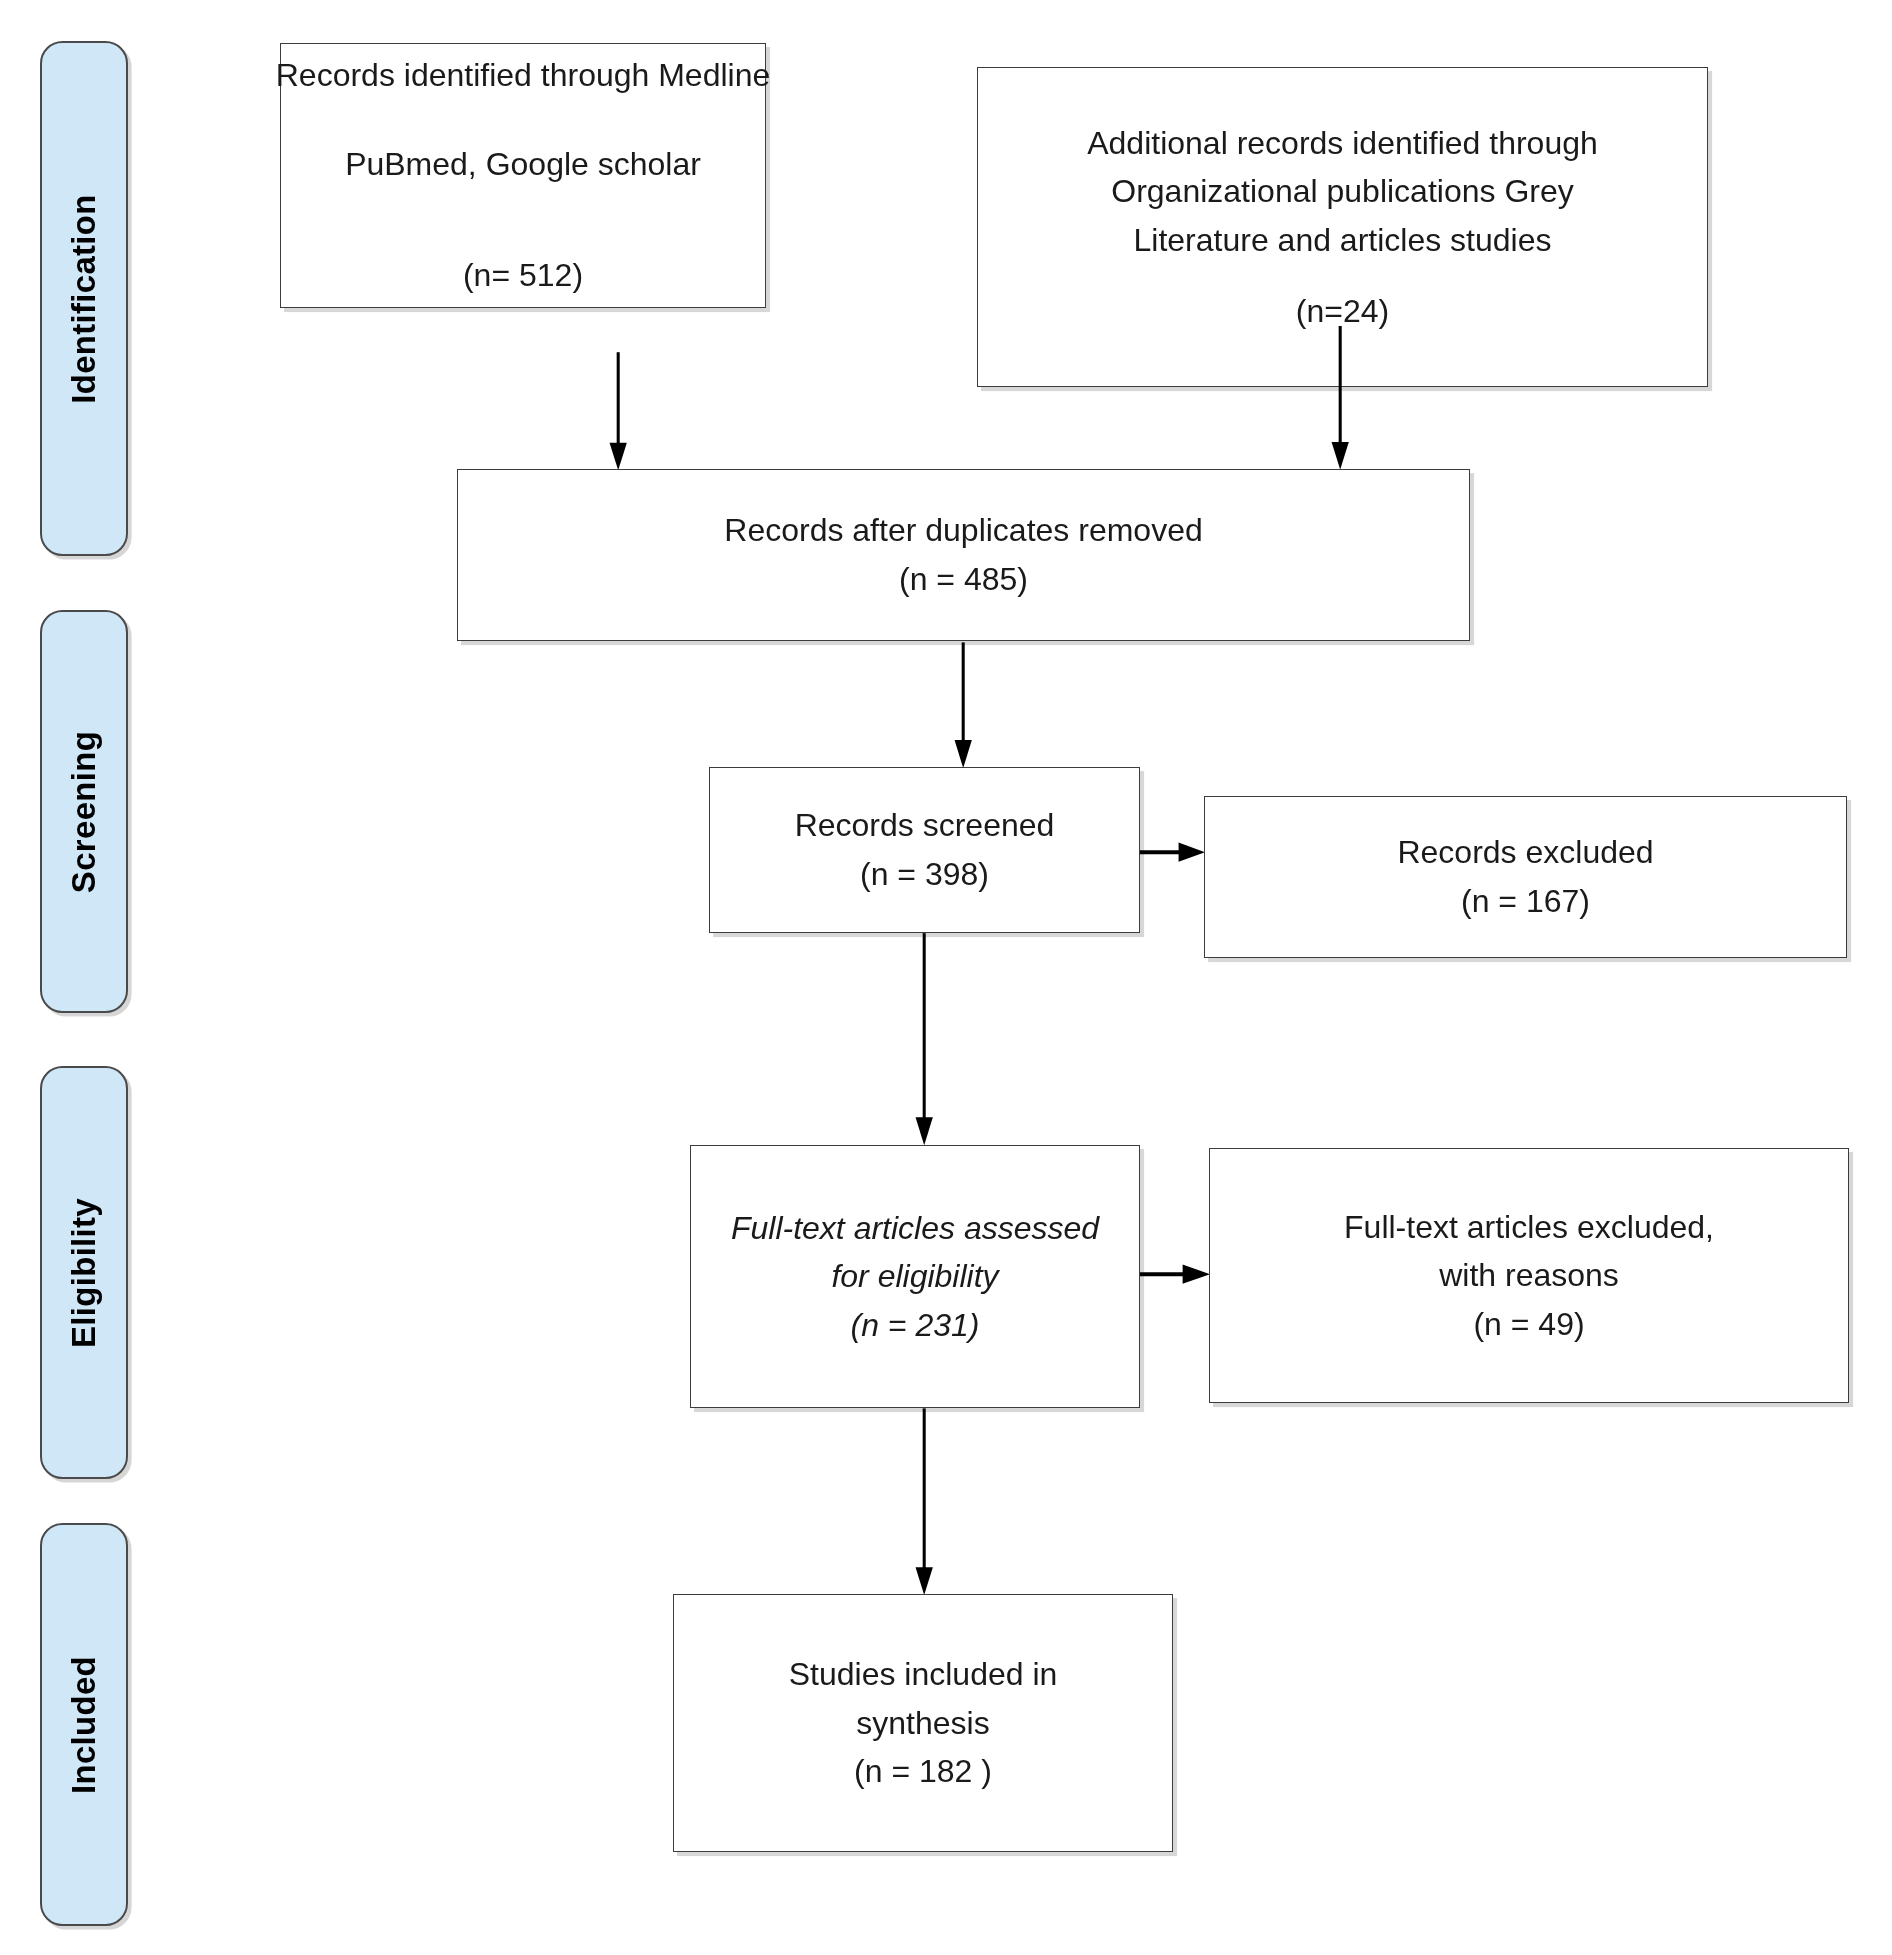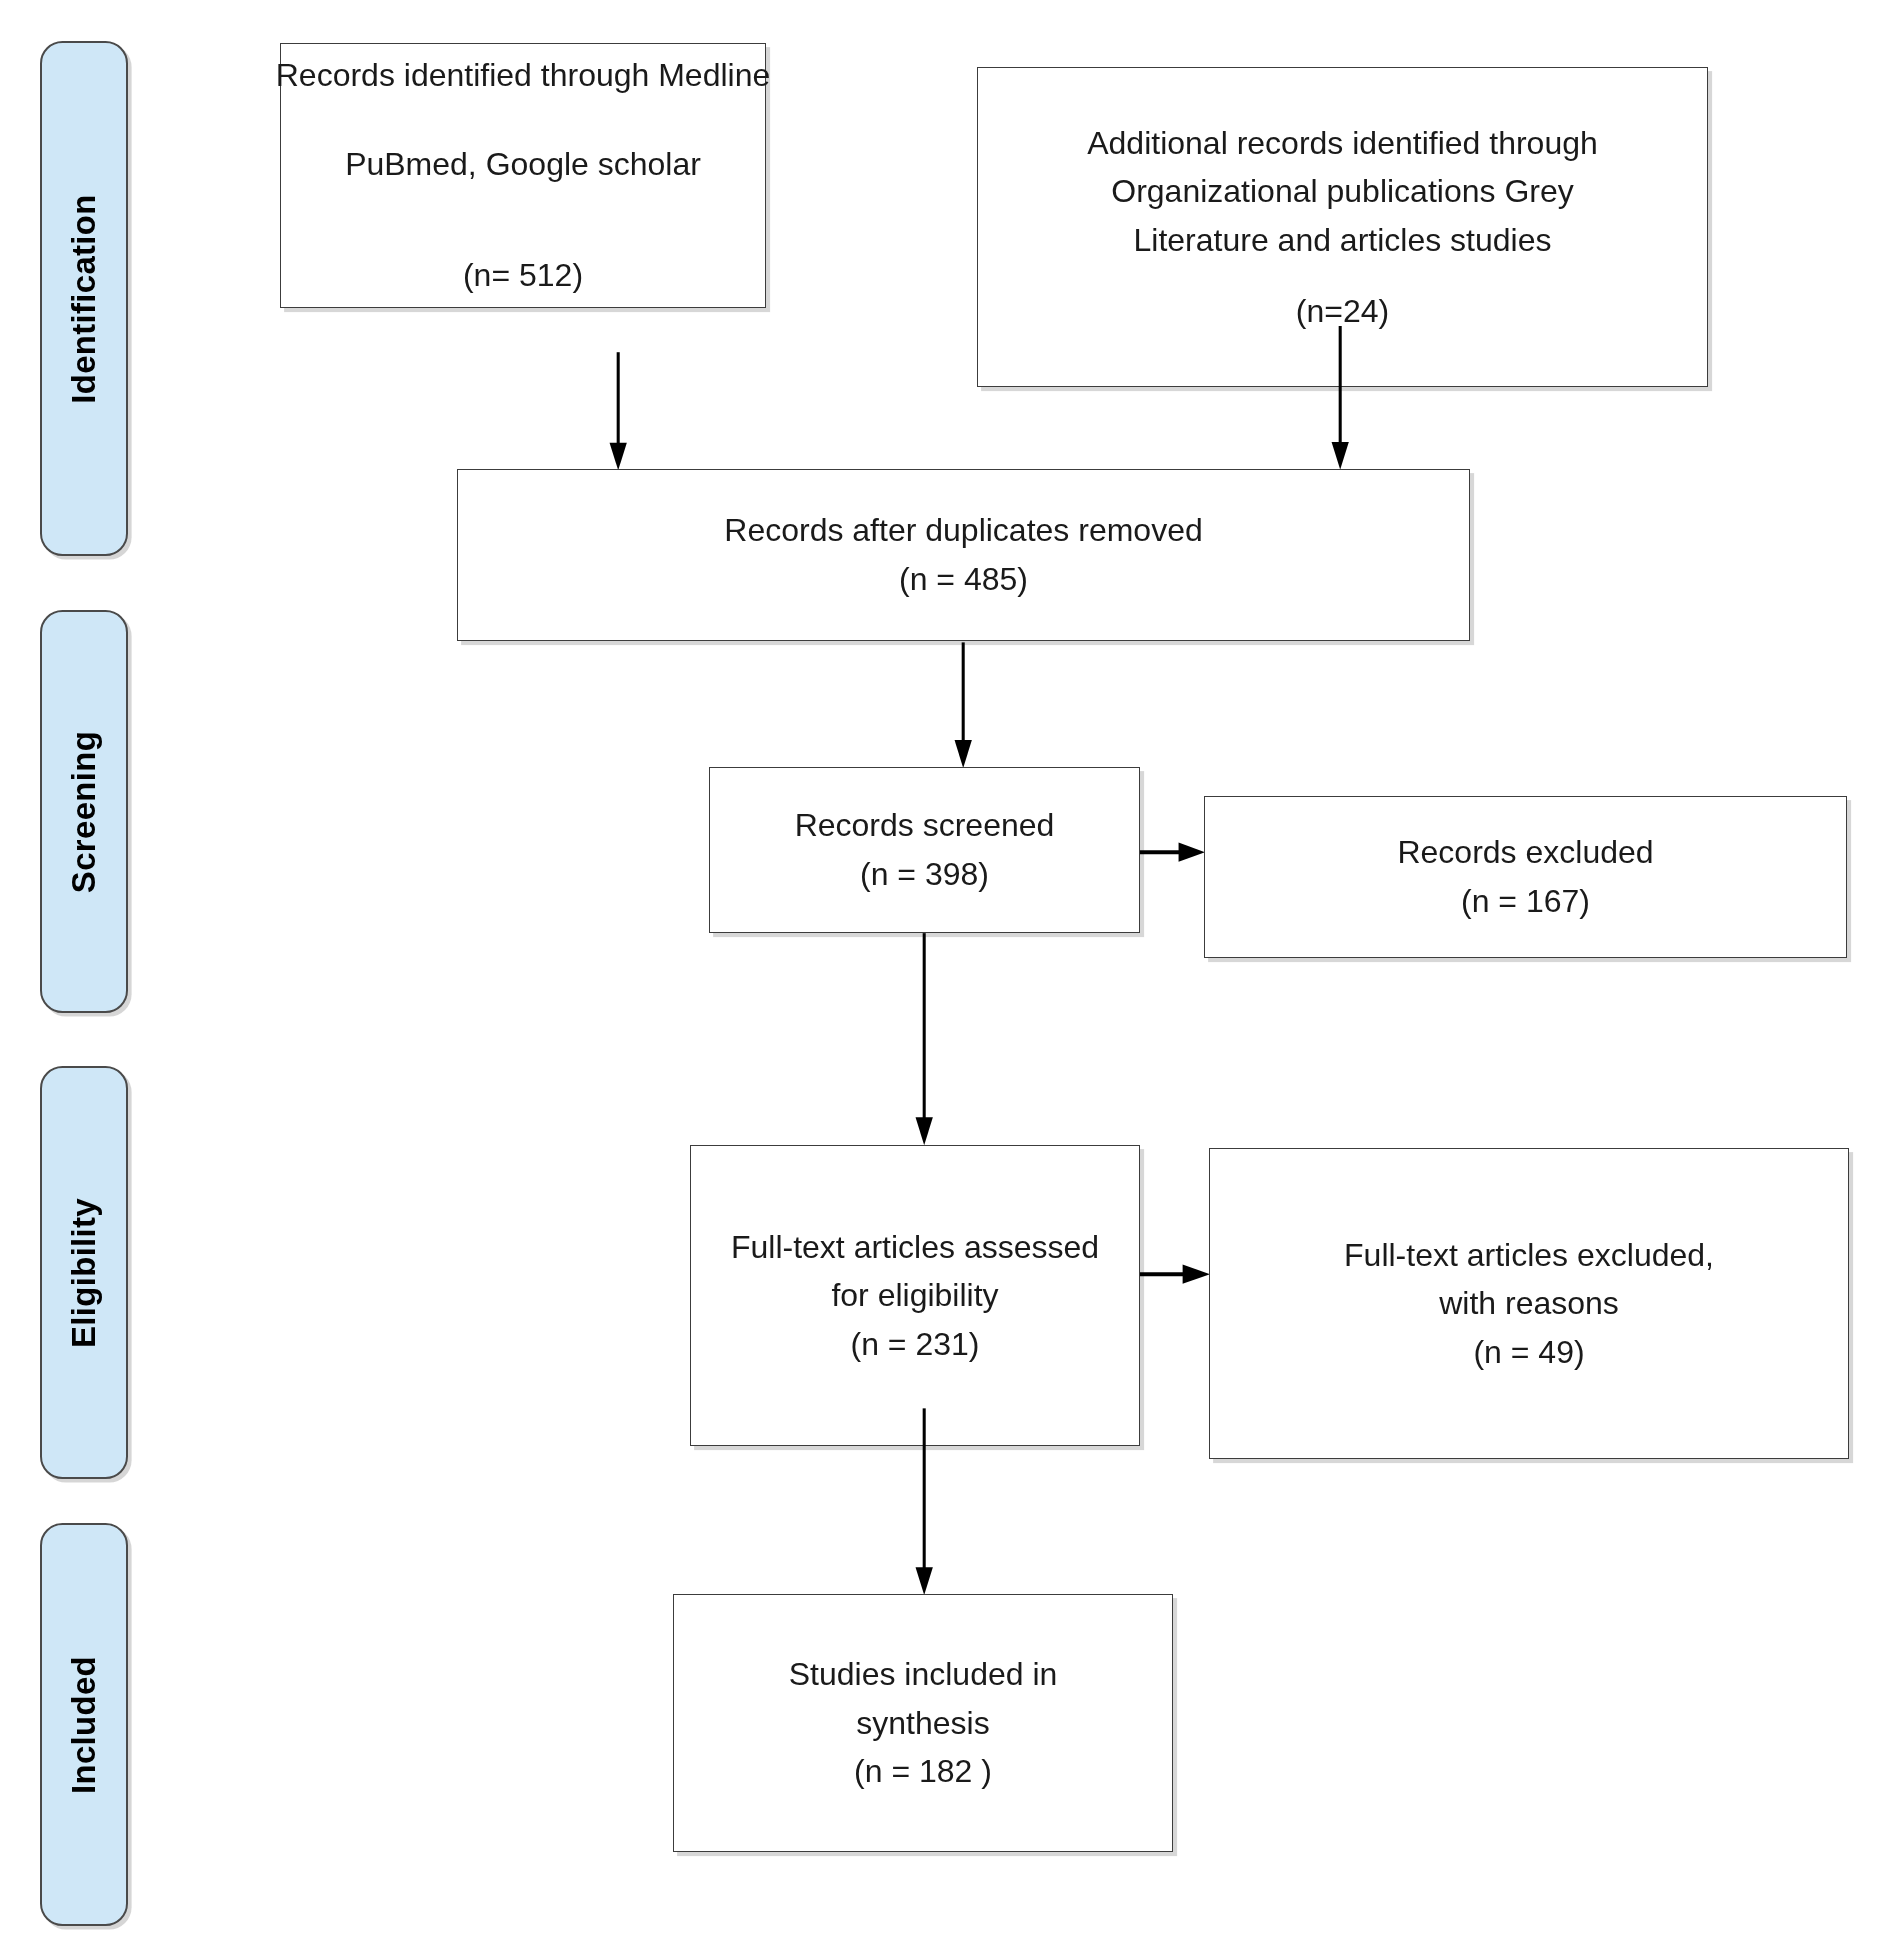--- a/index.html
+++ b/index.html
@@ -149,34 +149,34 @@
     <div class="line">(n = 167)</div>
   </div>
 
   <div class="arrow" style="left:913px; top:933px; width:22.4px; height:214px;">
     <svg width="22.4" height="214" viewBox="0 0 44 420">
       <line x1="22" y1="0" x2="22" y2="382" stroke="#000000" stroke-width="6"></line>
       <polygon points="22,417 5,362 39,362" fill="#000000"></polygon>
     </svg>
   </div>
 
-  <div class="node" style="left:690px; top:1145px; width:450px; height:301px;">
+  <div class="node" style="left:690px; top:1145px; width:450px; height:263px;font-style:italic;">
     <div class="line">Full-text articles assessed</div>
     <div class="line">for eligibility</div>
     <div class="line">(n = 231)</div>
   </div>
 
   <div class="arrow" style="left:1140px; top:1263px; width:71px; height:22.4px;">
     <svg width="71" height="22.4" viewBox="0 0 140 44">
       <line x1="0" y1="22" x2="104" y2="22" stroke="#000000" stroke-width="8"></line>
       <polygon points="138,22 84,3 84,41" fill="#000000"></polygon>
     </svg>
   </div>
 
-  <div class="node" style="left:1209px; top:1148px; width:640px; height:311px;">
+  <div class="node" style="left:1209px; top:1148px; width:640px; height:255px;">
     <div class="line">Full-text articles excluded,</div>
     <div class="line">with reasons</div>
     <div class="line">(n = 49)</div>
   </div>
 
   <div class="arrow" style="left:913px; top:1408px; width:22.4px; height:189px;">
     <svg width="22.4" height="189" viewBox="0 0 44 370">
       <line x1="22" y1="0" x2="22" y2="332" stroke="#000000" stroke-width="6"></line>
       <polygon points="22,367 5,312 39,312" fill="#000000"></polygon>
     </svg>

